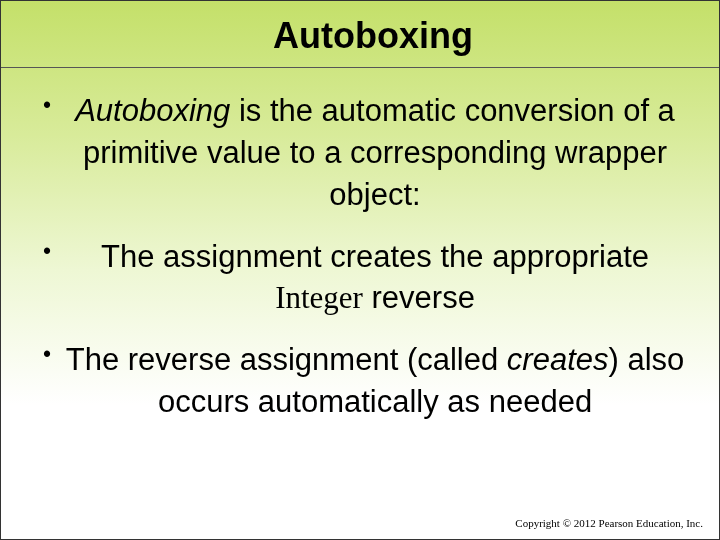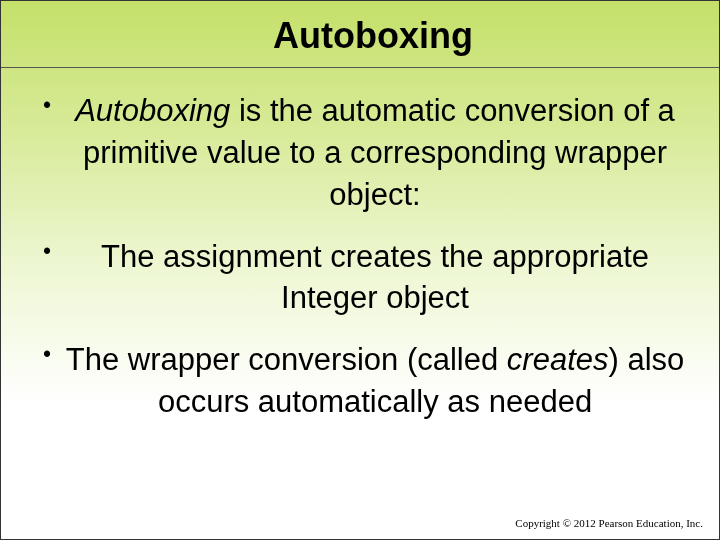--- a/index.html
+++ b/index.html
@@ -52,21 +52,21 @@
     }
     .code-block {
       font-family: "Courier New", Courier, monospace;
       font-size: 23px;
       color: #000;
       white-space: pre;
       margin: 6px 0 22px 140px;
       line-height: 1.3;
     }
     .mono {
-      font-family: Liberation Sans, sans-serif;
+      font-family: Liberation Serif, serif;
     }
     .copyright {
       position: absolute;
       bottom: 10px;
       right: 16px;
       font-size: 11px;
       font-family: "Times New Roman", Times, serif;
       color: #000;
     }
   </style>
@@ -79,23 +79,23 @@
 <div class="content">
 
   <div class="bullet-item">
     <span class="bullet">•</span>
     <span class="bullet-text"><span class="italic">Autoboxing</span><span> is the automatic conversion of a primitive value to a corresponding wrapper object:</span></span>
   </div>
 
 
   <div class="bullet-item">
     <span class="bullet">•</span>
-    <span class="bullet-text"><span>The assignment creates the appropriate </span><span class="mono">Integer</span><span> object</span></span>
+    <span class="bullet-text"><span>The assignment creates the appropriate </span><span class="mono">Integer</span><span> reverse</span></span>
   </div>
 
   <div class="bullet-item">
     <span class="bullet">•</span>
-    <span class="bullet-text"><span>The wrapper conversion (called </span><span class="italic">creates</span><span>) also occurs automatically as needed</span></span>
+    <span class="bullet-text"><span>The reverse assignment (called </span><span class="italic">creates</span><span>) also occurs automatically as needed</span></span>
   </div>
 
 </div>
 
 <div class="copyright">Copyright © 2012 Pearson Education, Inc.</div>
 
 </body></html>

